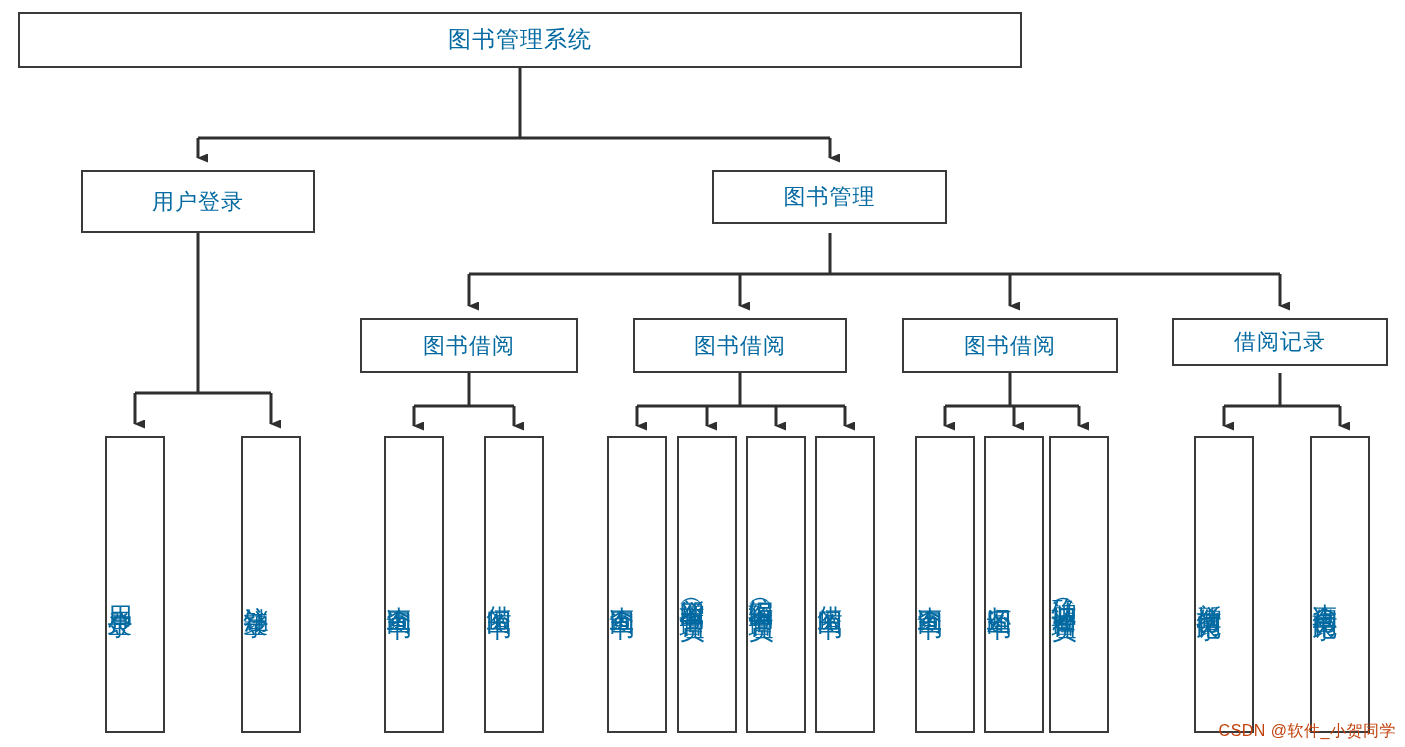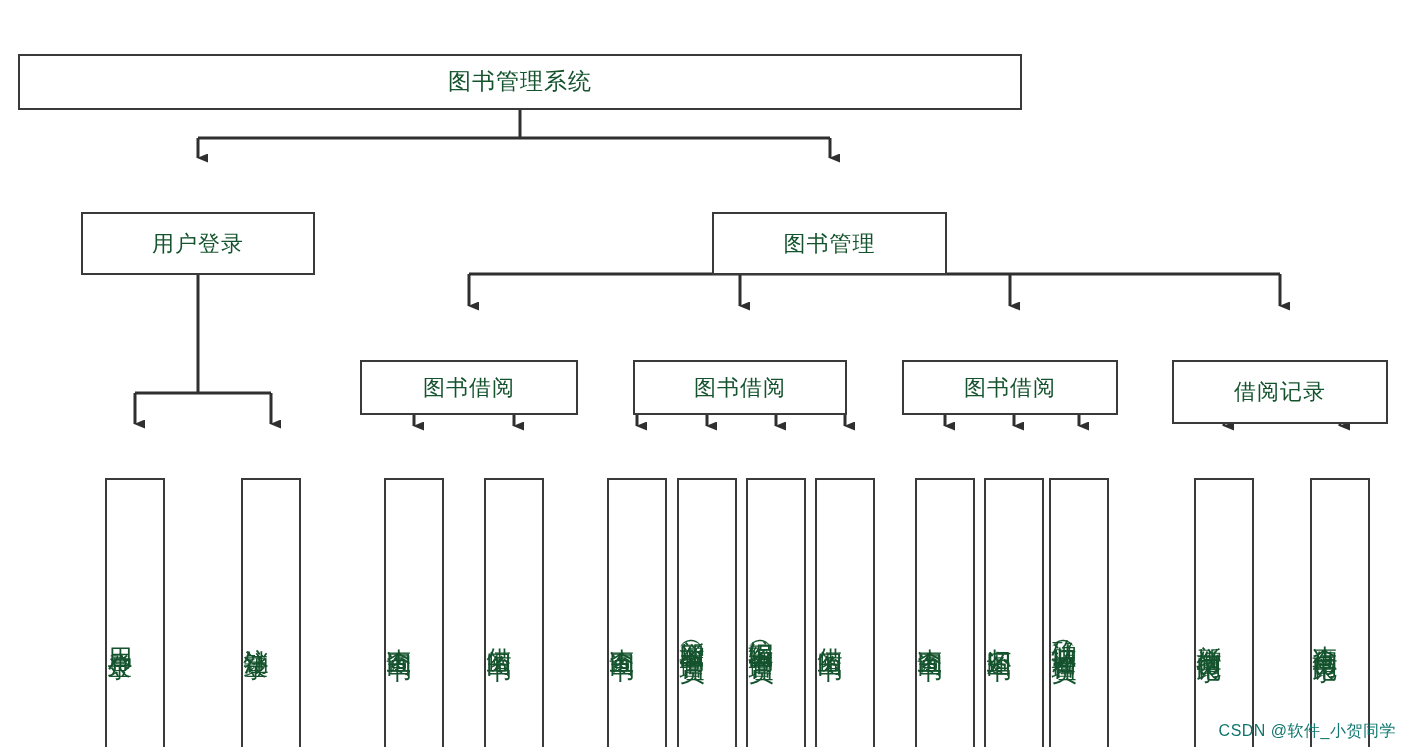--- a/index.html
+++ b/index.html
@@ -25,22 +25,21 @@
     height: 747px;
   }
   .node {
     position: absolute;
     box-sizing: border-box;
     background: #ffffff;
     border: 2.5px solid #3a3a3a;
     display: flex;
     align-items: center;
     justify-content: center;
-    color: #14532d;
-    margin-top: 42px;
+    color: #0369a1;
   }
   .node .label {
     text-align: center;
     line-height: 1.18;
     white-space: pre;
   }
   .node.horiz .label {
     font-size: 22px;
     letter-spacing: 1px;
   }
@@ -58,21 +57,21 @@
     text-orientation: upright;
     font-size: 25px;
     line-height: 1.02;
     letter-spacing: 3px;
   }
   .watermark {
     position: absolute;
     right: 9px;
     bottom: 5px;
     font-size: 16px;
-    color: #0f766e;
+    color: #c2410c;
     letter-spacing: 0.5px;
     white-space: nowrap;
   }
 </style>
 </head>
 <body>
 
 <div id="canvas">
 
   <svg class="wires" viewBox="0 0 1405 747" xmlns="http://www.w3.org/2000/svg">
@@ -127,37 +126,37 @@
   </svg>
 
   <div class="node root horiz" style="left:18px; top:12px; width:1004px; height:56px;">
     <span class="label">图书管理系统</span>
   </div>
 
   <div class="node horiz" style="left:81px; top:170px; width:234px; height:63px;">
     <span class="label">用户登录</span>
   </div>
 
-  <div class="node horiz" style="left:712px; top:170px; width:235px; height:63px;">
+  <div class="node horiz" style="left:712px; top:170px; width:235px; height:54px;">
     <span class="label">图书管理</span>
   </div>
 
   <div class="node horiz" style="left:360px; top:318px; width:218px; height:55px;">
     <span class="label">图书借阅</span>
   </div>
 
   <div class="node horiz" style="left:633px; top:318px; width:214px; height:55px;justify-content:center;">
     <span class="label">图书借阅</span>
   </div>
 
   <div class="node horiz" style="left:902px; top:318px; width:216px; height:55px;">
     <span class="label">图书借阅</span>
   </div>
 
-  <div class="node horiz" style="left:1172px; top:318px; width:216px; height:64px;">
+  <div class="node horiz" style="left:1172px; top:318px; width:216px; height:48px;">
     <span class="label">借阅记录</span>
   </div>
 
   <div class="node vert" style="left:105px; top:436px; width:60px; height:297px;">
     <span class="label">用户登录</span>
   </div>
 
   <div class="node vert" style="left:241px; top:436px; width:60px; height:297px;">
     <span class="label">注销登录</span>
   </div>

